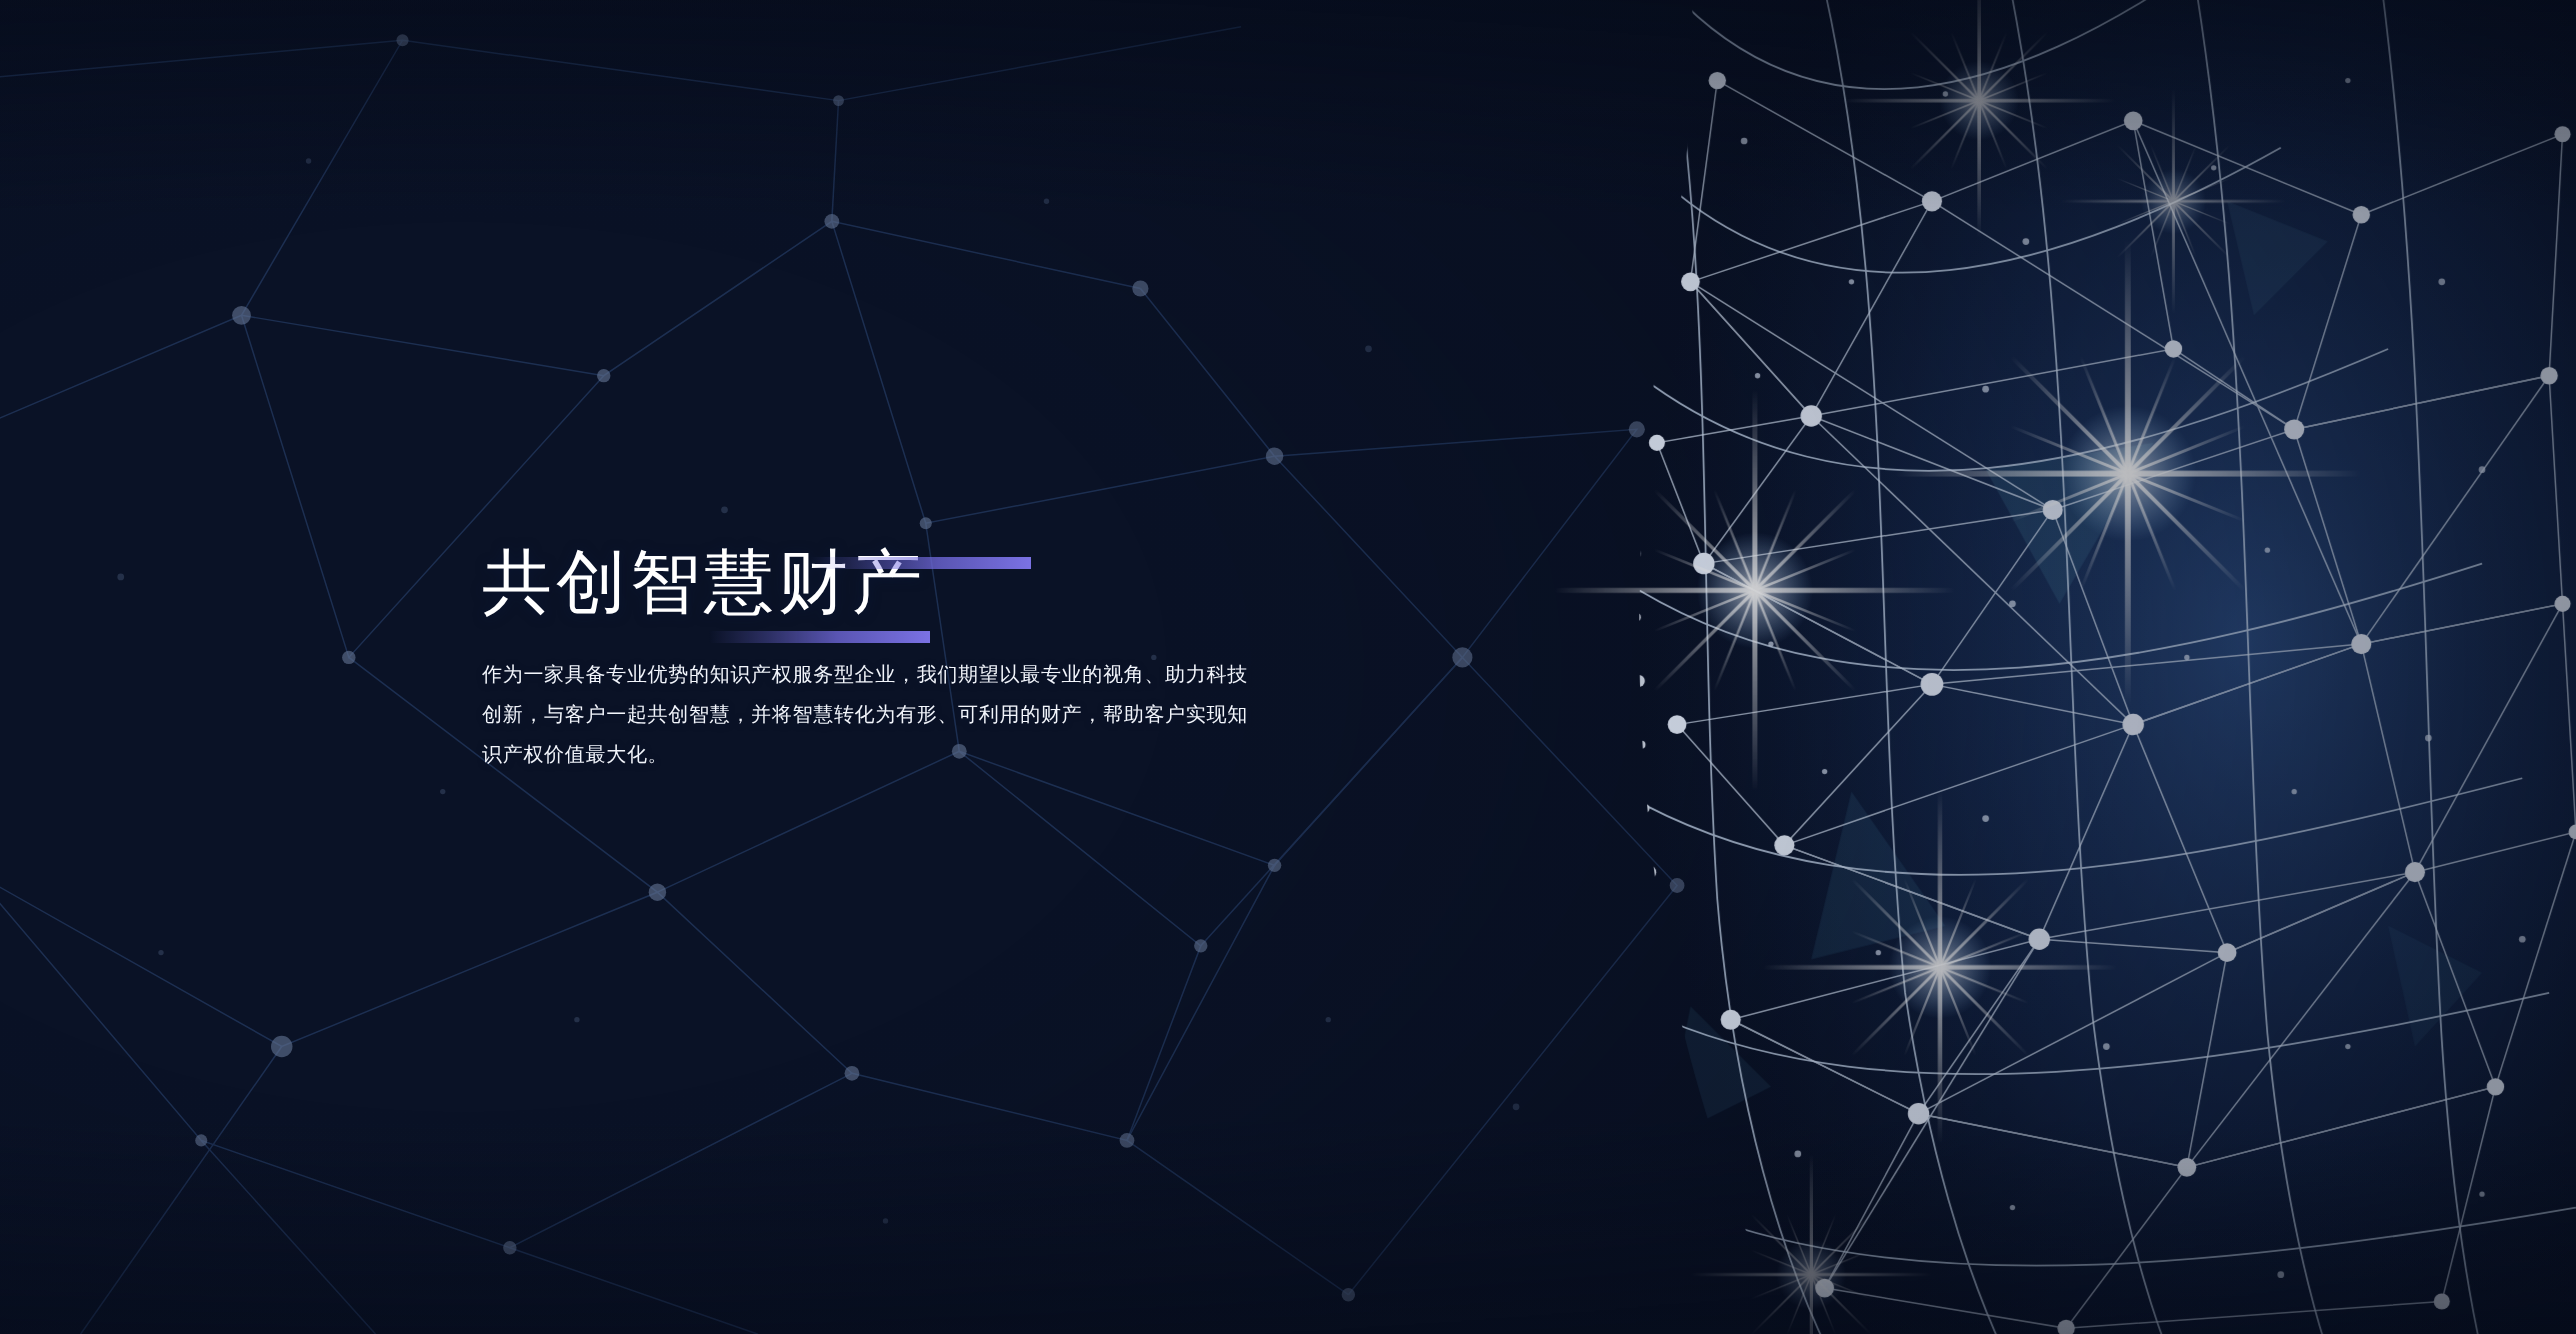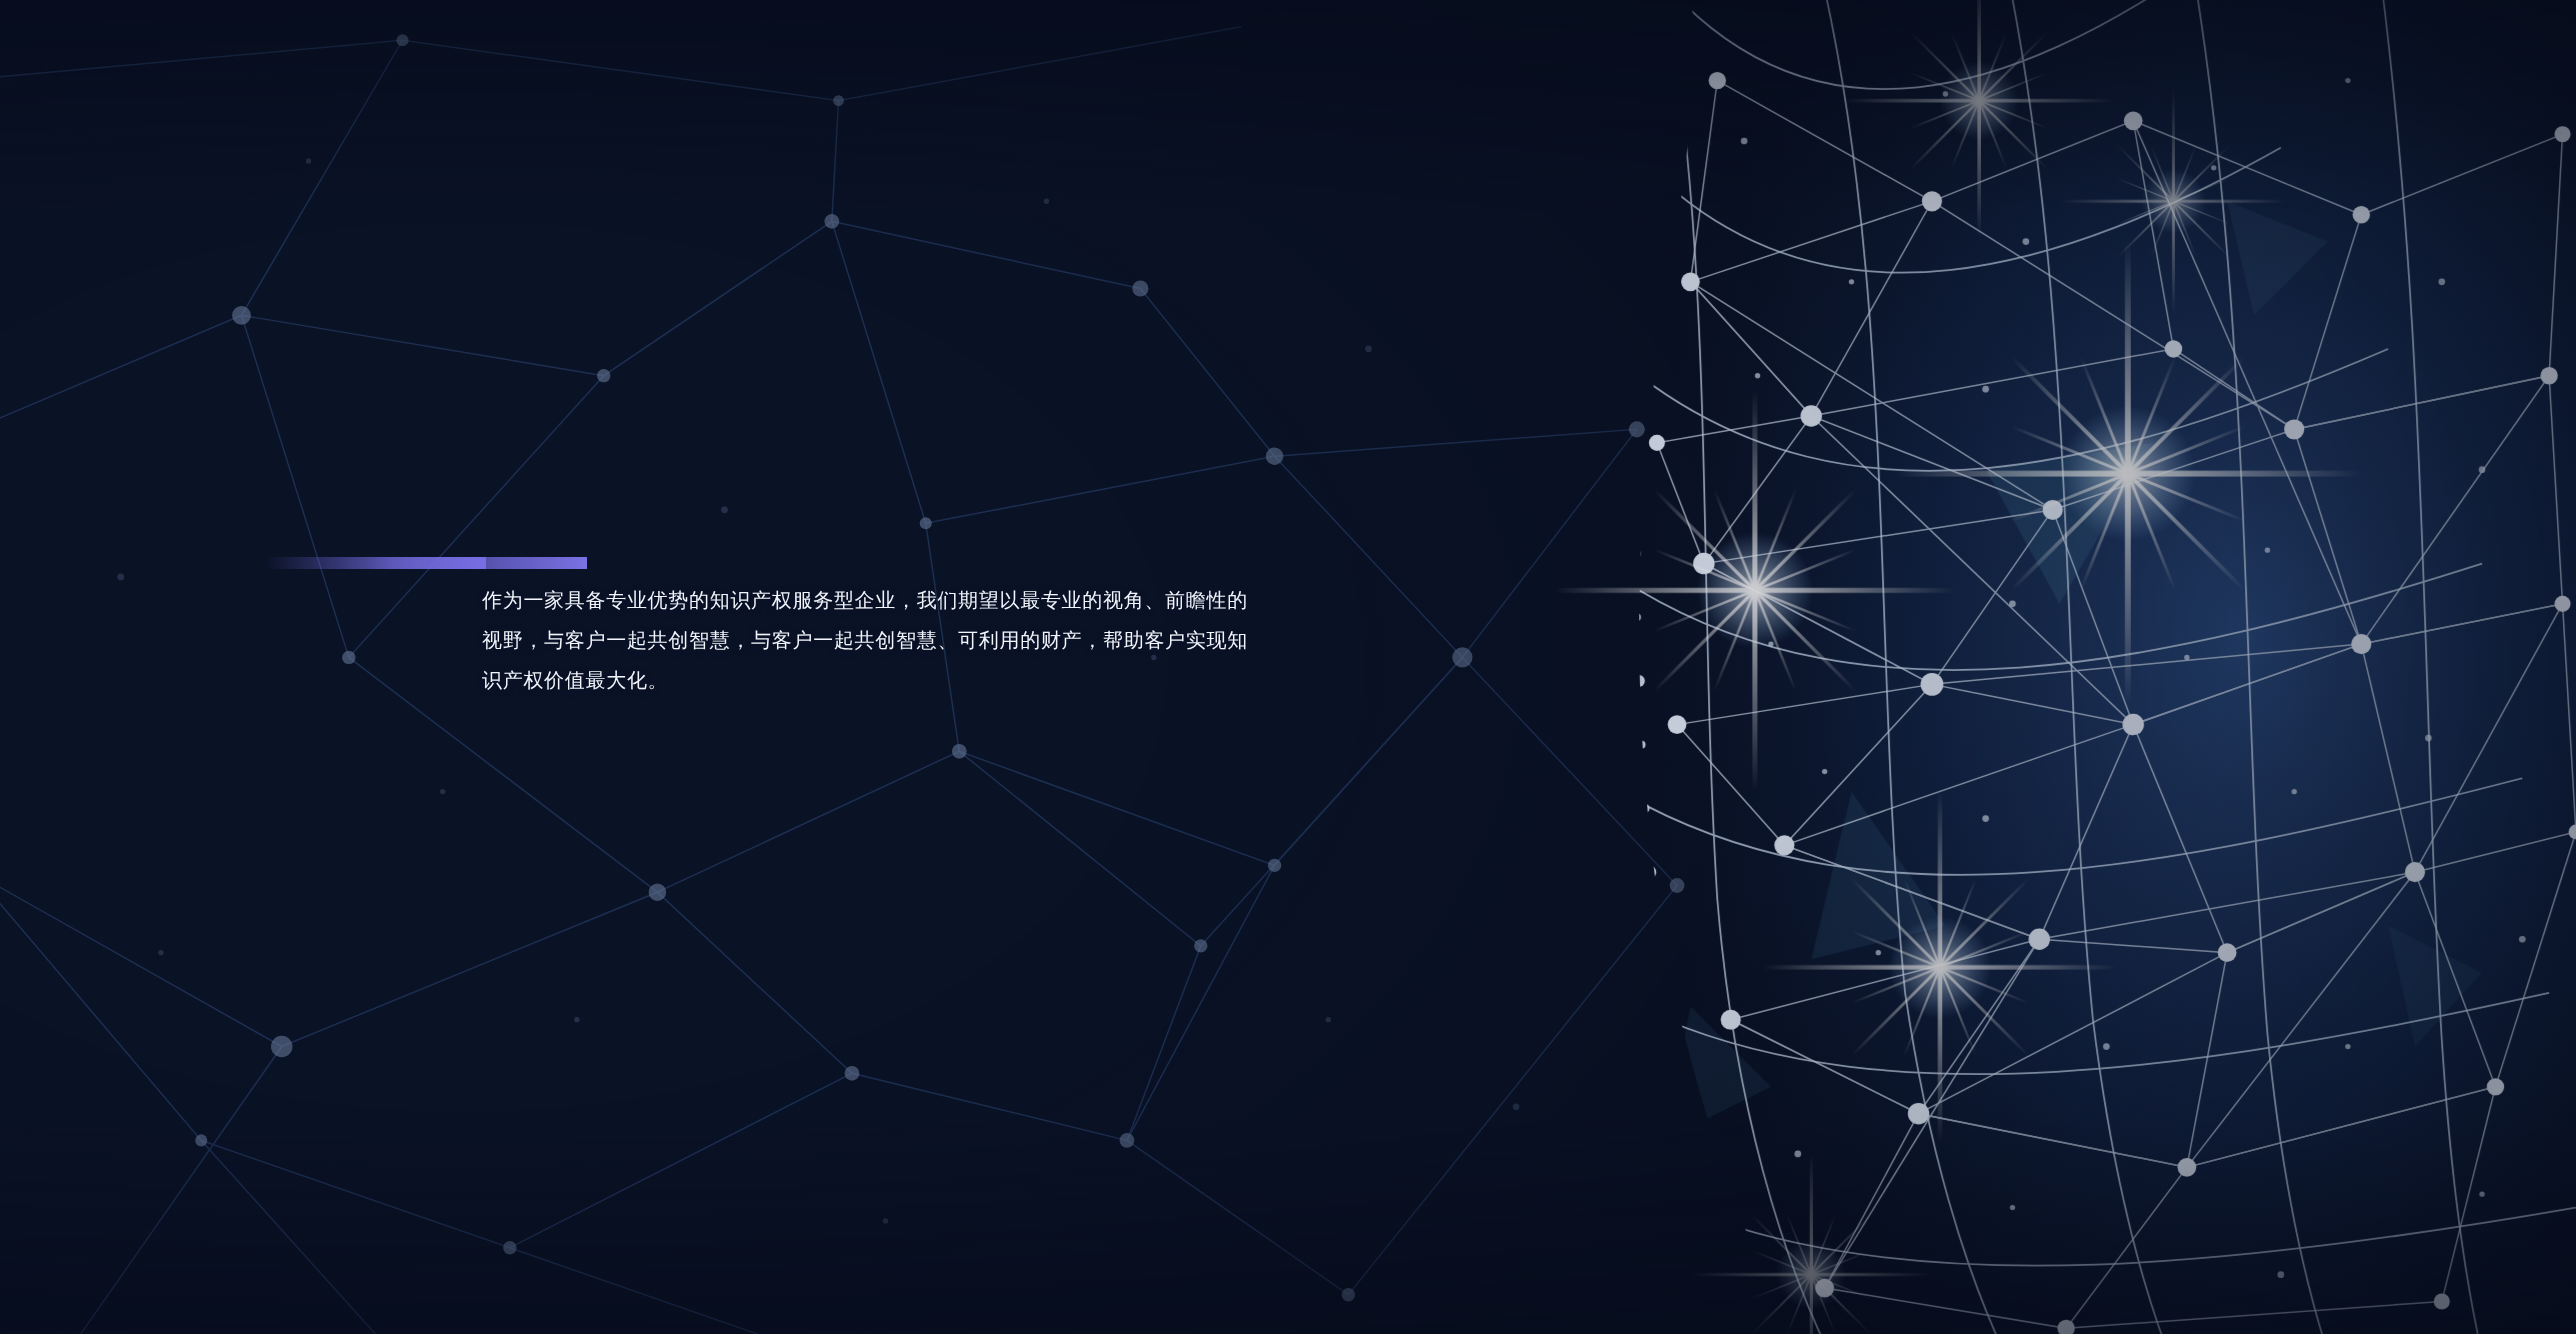--- a/index.html
+++ b/index.html
@@ -377,25 +377,26 @@
     <use href="#burst" x="0" y="0" transform="translate(3240,300) scale(.70)" opacity=".70"></use>
     <use href="#burst" x="0" y="0" transform="translate(2700,1900) scale(.75)" opacity=".65"></use>
   </svg>
 
   <div id="vignette"></div>
 
   <div id="textBlock">
 
     <div id="headline">
       <span class="phrase" id="p1">
+        <span class="txt">共创智慧财产</span>
         <span class="rule"></span>
       </span>
       <span id="gap"></span>
       <span class="phrase" id="p2">
         <span class="rule"></span>
       </span>
     </div>
 
-    <p id="paragraph">作为一家具备专业优势的知识产权服务型企业，我们期望以最专业的视角、前瞻性的视野，与客户一起共创智慧，与客户一起共创智慧、可利用的财产，帮助客户实现知识产权价值最大化。</p>
+    <p id="paragraph">作为一家具备专业优势的知识产权服务型企业，我们期望以最专业的视角、助力科技创新，与客户一起共创智慧，并将智慧转化为有形、可利用的财产，帮助客户实现知识产权价值最大化。</p>
 
   </div>
 </div>
 
 
 </body></html>

